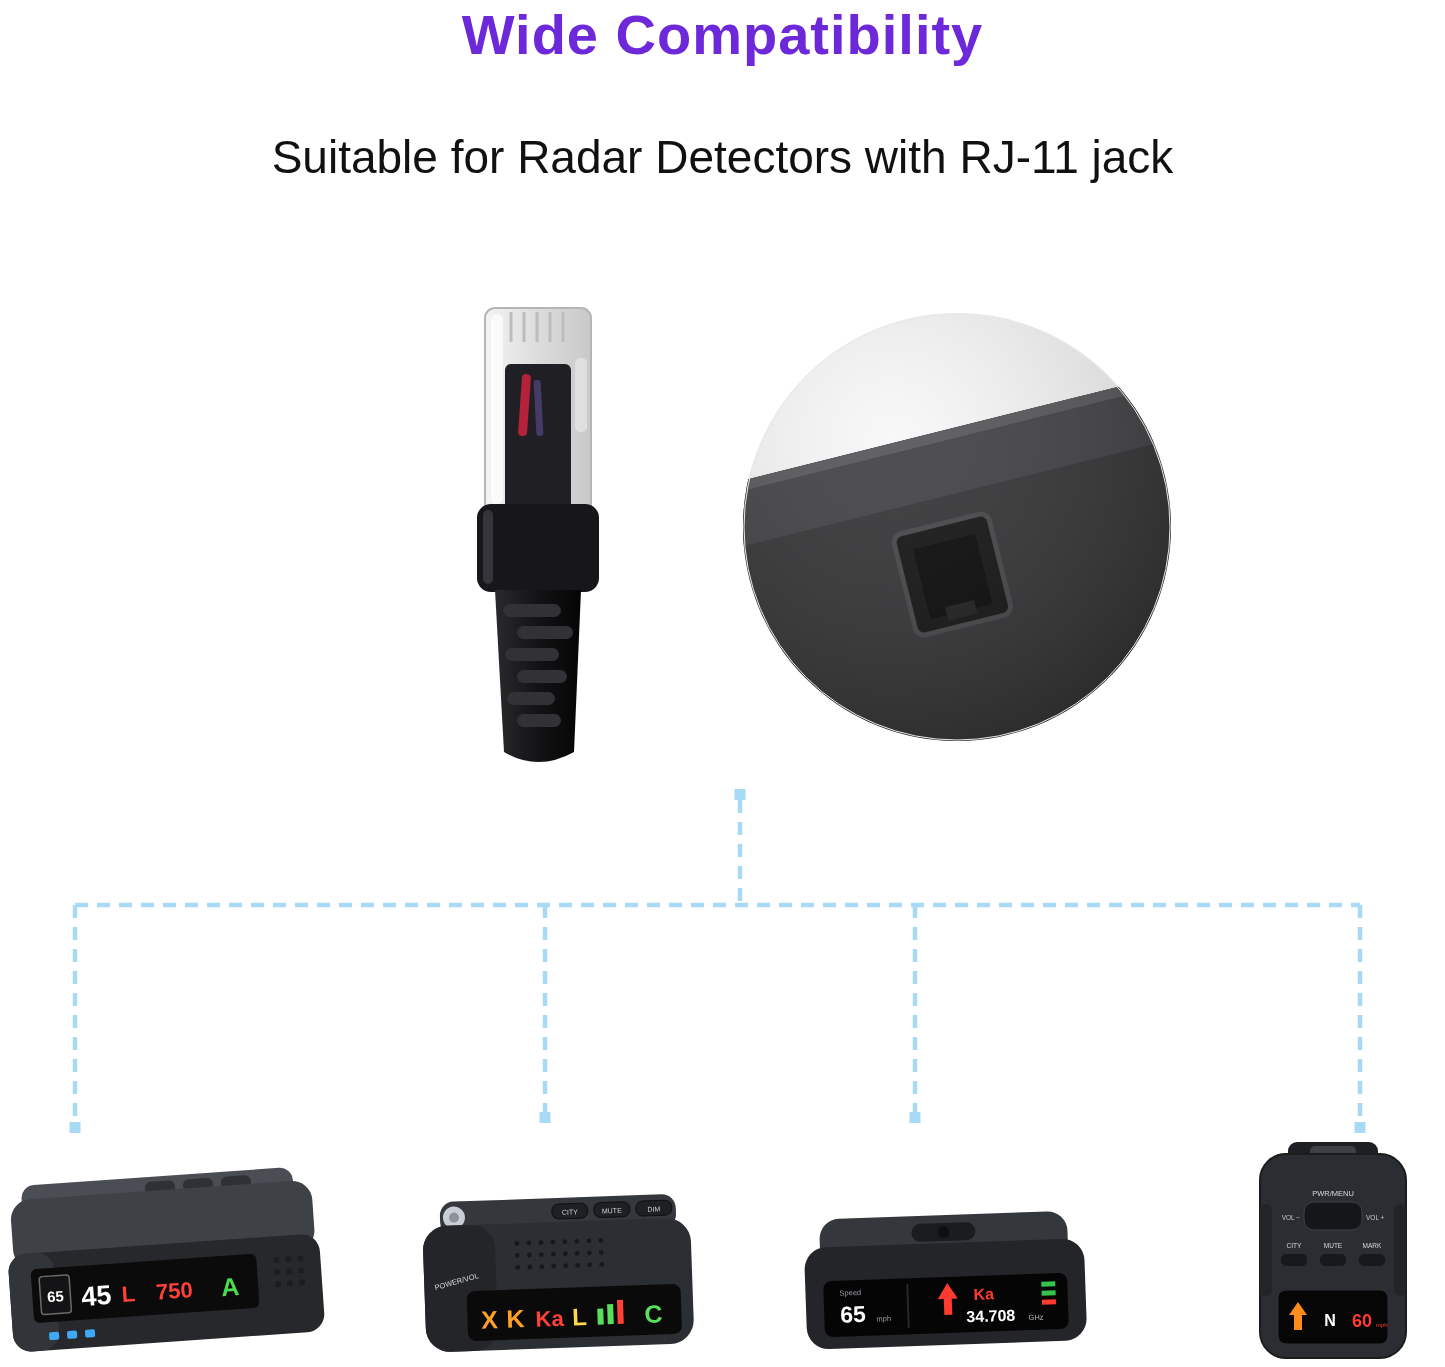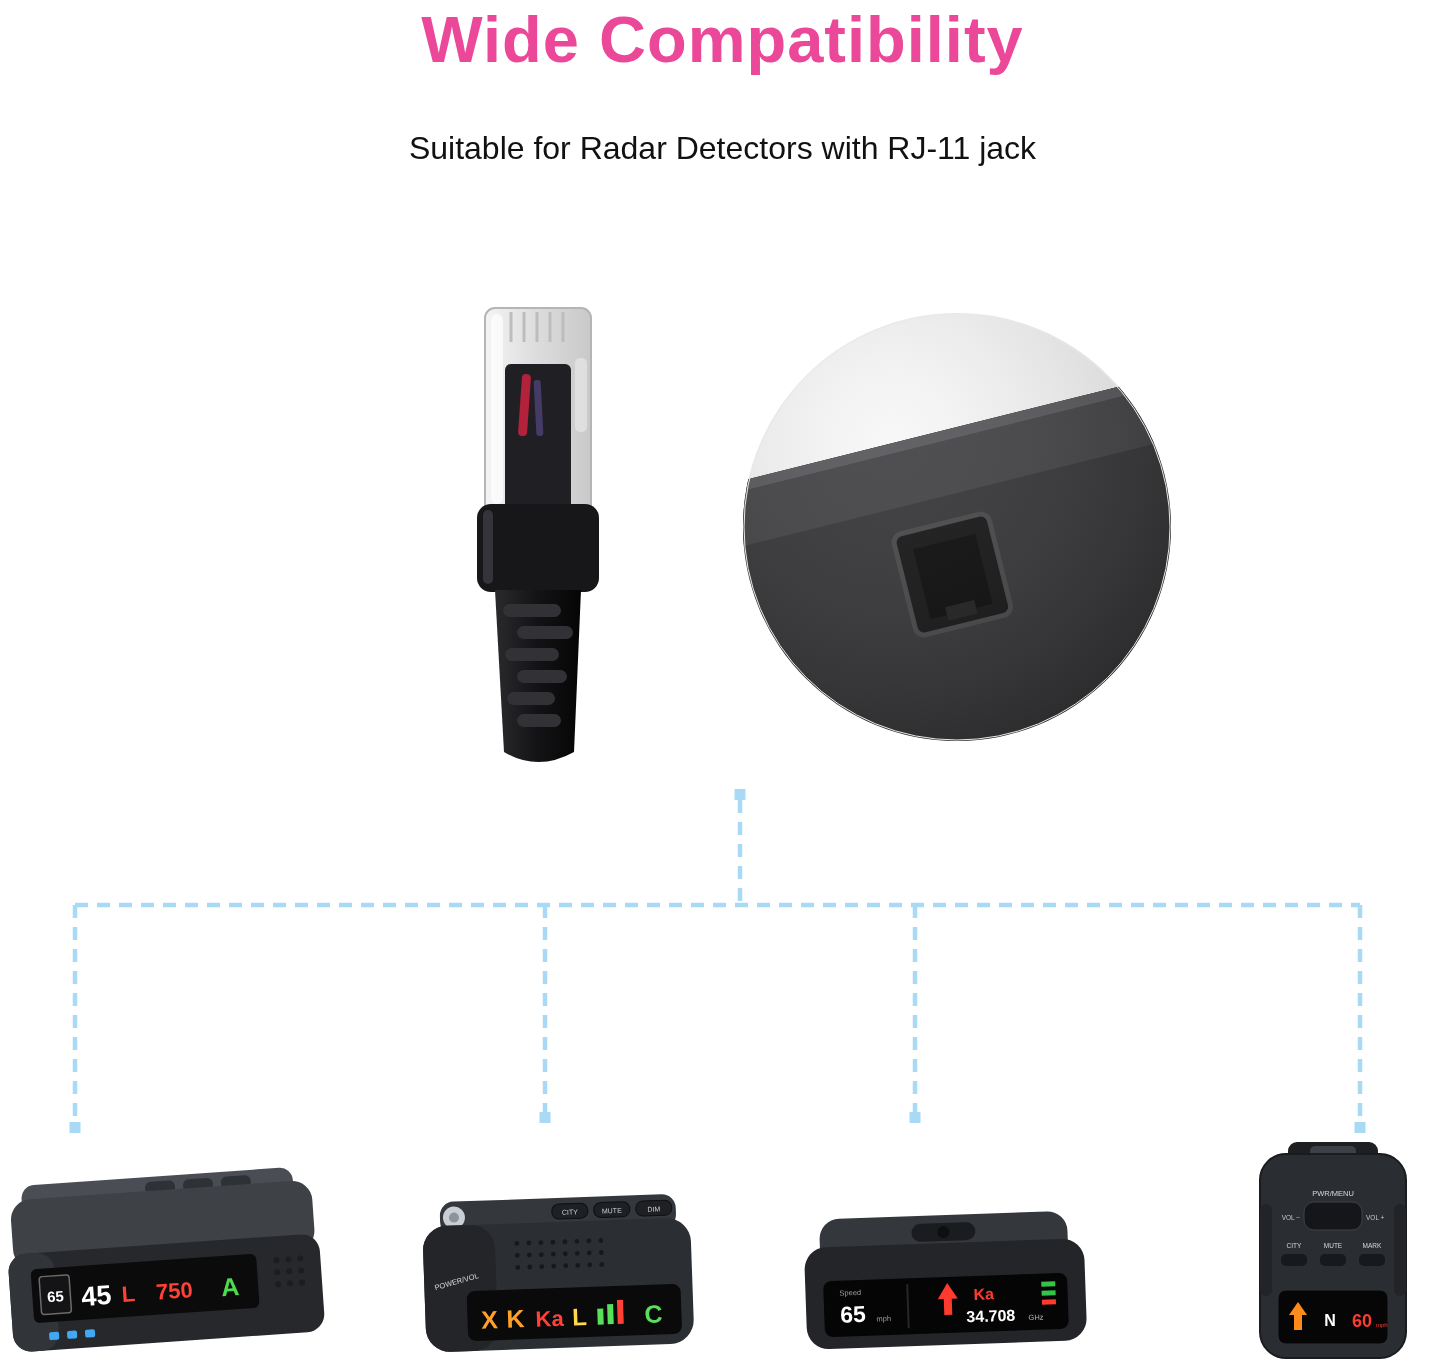--- a/index.html
+++ b/index.html
@@ -4,26 +4,26 @@
 <style>
   * { margin:0; padding:0; box-sizing:border-box; }
   html,body { background:#fff; }
   .page {
     position:relative; width:1445px; height:1367px; margin:0 auto;
     background:#fff; overflow:hidden;
     font-family:"Liberation Sans", sans-serif;
   }
   .title {
     position:absolute; top:2px; left:0; width:100%;
-    text-align:center; font-size:65px; font-weight:bold;
-    letter-spacing:1px; color:#ec4899;
+    text-align:center; font-size:56px; font-weight:bold;
+    letter-spacing:1px; color:#6d28d9;
   }
   .subtitle {
     position:absolute; top:130px; left:0; width:100%;
-    text-align:center; font-size:32px; font-weight:400; color:#111;
+    text-align:center; font-size:46px; font-weight:400; color:#111;
   }
   .plug { position:absolute; left:425px; top:300px; width:225px; height:480px; }
   .closeup { position:absolute; left:742px; top:312px; width:430px; height:430px; }
   .connectors { position:absolute; left:0; top:0; width:1445px; height:1367px; pointer-events:none; }
   .detector { position:absolute; }
   .d1 { left:0px;    top:1148px; width:330px; height:220px; }
   .d2 { left:408px;  top:1176px; width:300px; height:195px; }
   .d3 { left:795px;  top:1185px; width:300px; height:185px; }
   .d4 { left:1226px; top:1140px; width:215px; height:230px; }
   svg text { font-family:"Liberation Sans","DejaVu Sans",sans-serif; }

